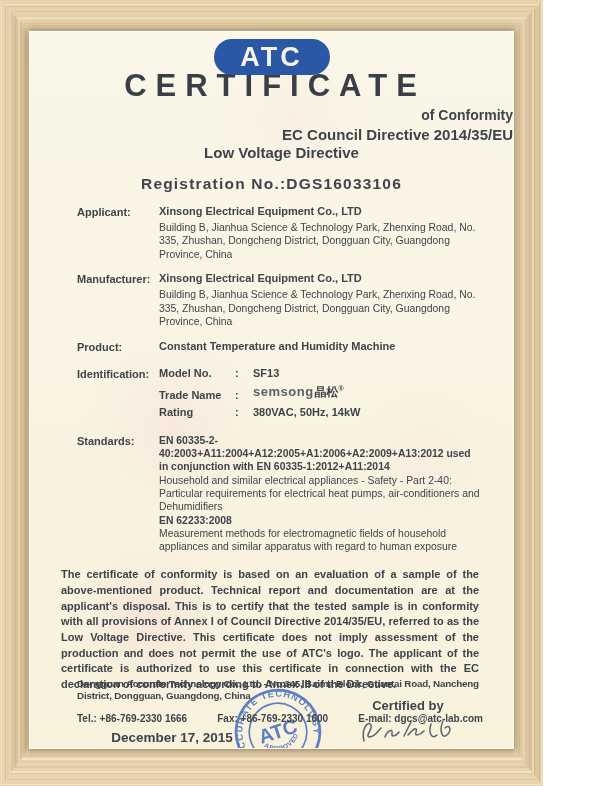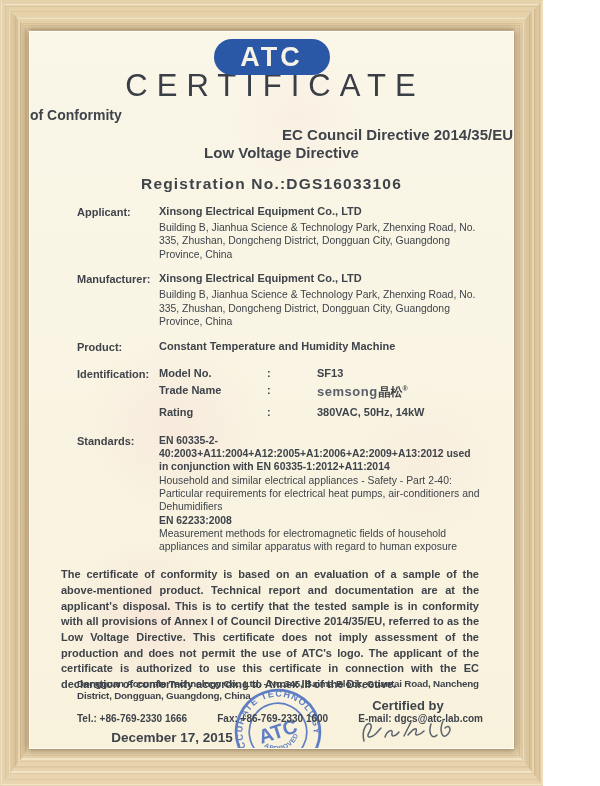--- a/index.html
+++ b/index.html
@@ -45,36 +45,36 @@
   .logo-pill {
     position:relative; z-index:2;
     width:116px; height:36px; margin:0 auto;
     background:#2b57a7; border-radius:19px;
     display:flex; align-items:center; justify-content:center;
     color:#f6f3e6; font-weight:bold; font-size:27px; letter-spacing:3px;
   }
   .title {
     position:relative; z-index:1;
     margin-top:-5px; text-align:center;
-    font-size:31px; font-weight:normal; letter-spacing:9px; padding-left:7px;
+    font-size:31px; font-weight:bold; letter-spacing:9px; padding-left:7px;
     color:#3a3f47; line-height:1.05;
   }
-  .sub1 { text-align:left; font-weight:bold; font-size:14px; margin-top:4px; }
+  .sub1 { text-align:right; font-weight:bold; font-size:14px; margin-top:4px; }
   .sub2 { text-align:right; font-weight:bold; font-size:15px; margin-top:3px; }
   .sub3 { text-align:center; font-weight:bold; font-size:15px; margin-top:1px;padding-left:20px; }
   .reg  { text-align:center; font-weight:bold; font-size:15.5px; letter-spacing:1.2px; margin-top:14px; }
 
   
   .content { padding:0 32px 0 47px; margin-top:12px; }
   .row { display:flex; margin-bottom:11px; }
   .label { width:82px; flex:none; font-weight:bold; font-size:11px; padding-top:1px; }
   .value { flex:1; }
   .vname { font-weight:bold; font-size:11px; margin-bottom:4px; }
   .vaddr { font-size:10.4px; line-height:1.3; }
-  .id-row { display:flex; margin-bottom:5px; align-items:flex-start;gap:32px; }
+  .id-row { display:flex; margin-bottom:5px; align-items:flex-end; }
   .id-name { width:76px; flex:none; font-weight:bold; font-size:11px; }
   .id-colon { width:18px; flex:none; font-weight:bold; font-size:11px; }
   .id-value { font-weight:bold; font-size:11px; }
   .tn-latin { font-size:13px; font-weight:bold; letter-spacing:.5px; color:#5a6069; }
   .tn-cjk { font-size:12px; font-weight:bold; color:#3c4048; margin-left:1px; }
   .tn-reg { font-size:7px; vertical-align:super; font-weight:bold; }
   .std-line { font-size:10.4px; line-height:1.28; }
   .std-bold { font-weight:bold; }
 
   .statement {

